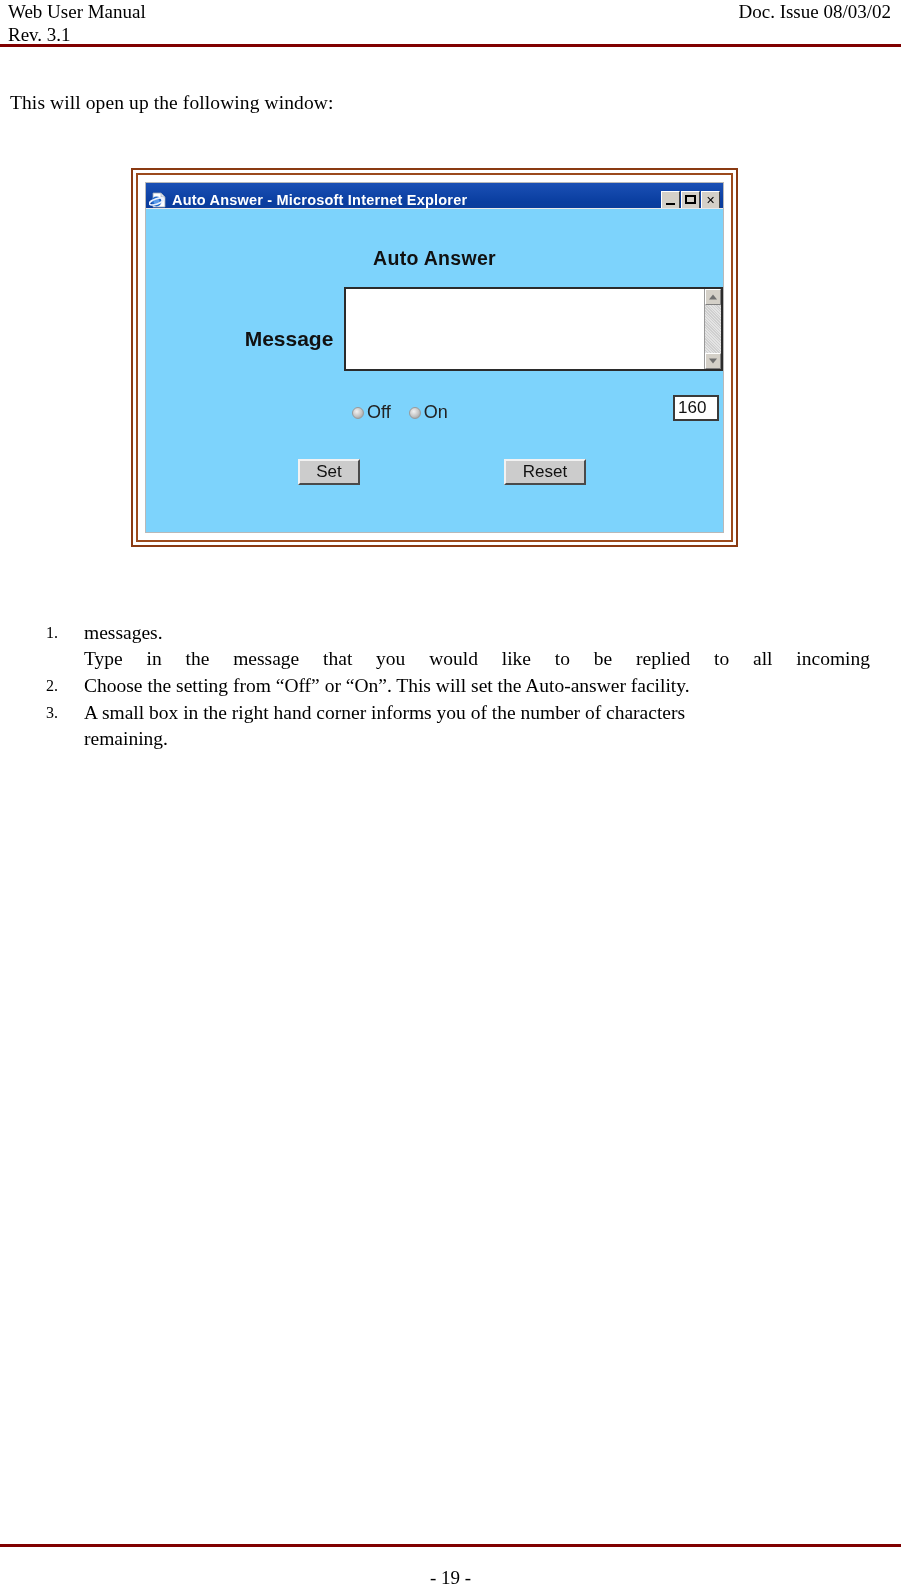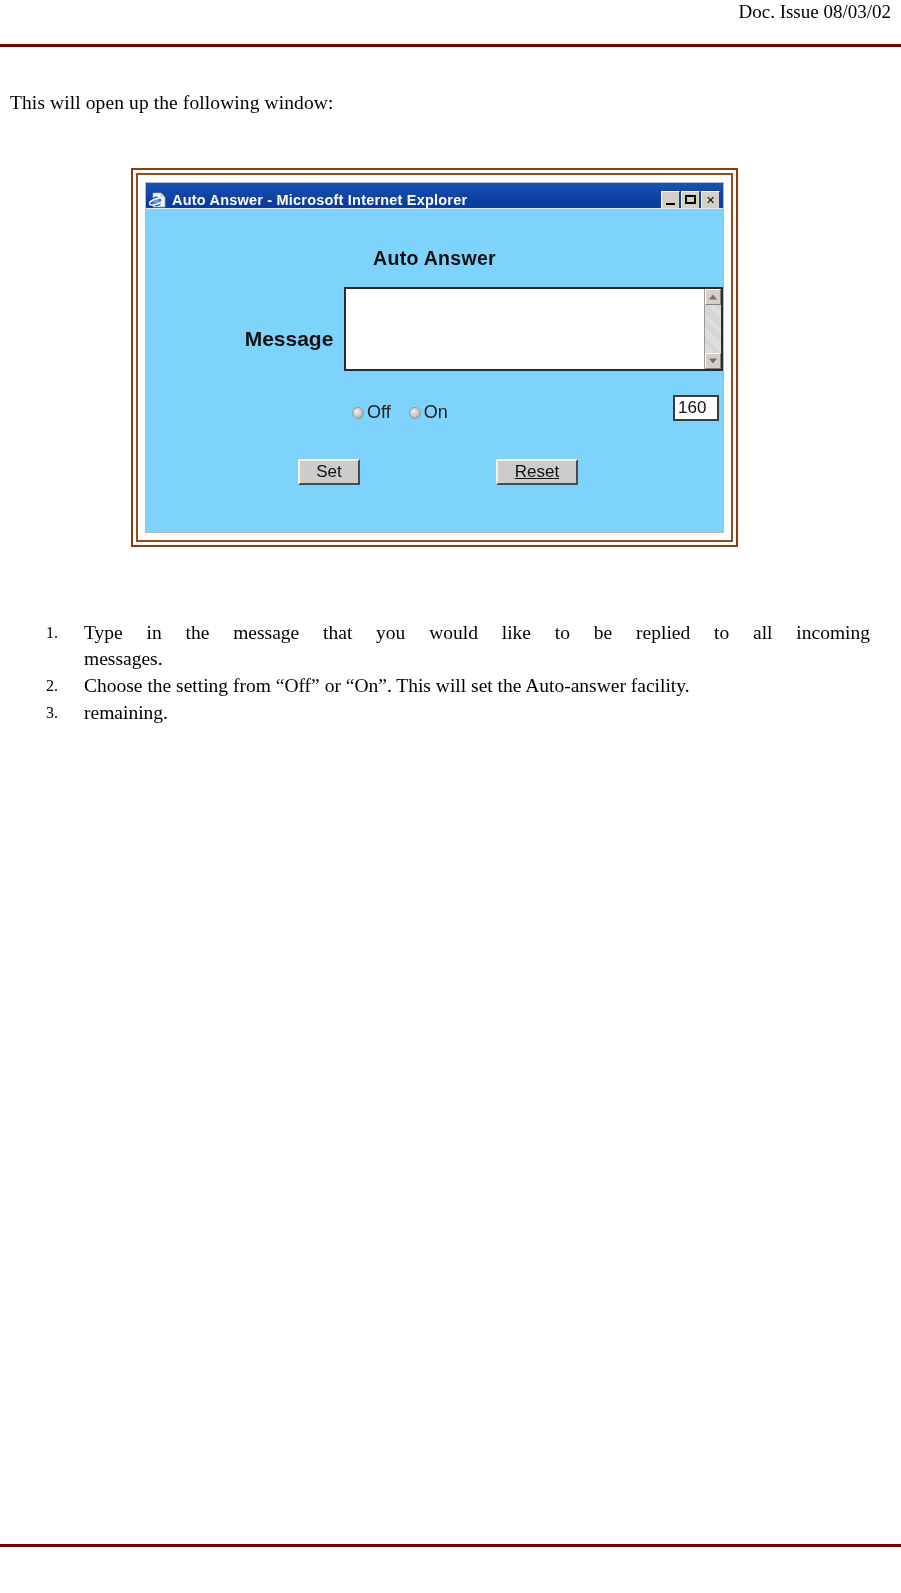--- a/index.html
+++ b/index.html
@@ -293,21 +293,21 @@
     border-bottom: 2px solid #4a4a4a;
     box-sizing: border-box;
     font-family: "Liberation Sans", sans-serif;
     font-size: 17px;
     color: #111;
     display: flex;
     align-items: center;
     justify-content: center;
   }
   .btn-set   { left: 152px; width: 62px; }
-  .btn-reset { left: 350px; width: 82px; text-decoration: underline; }
+  .btn-reset { left: 358px; width: 82px; }
 
   
   .steps {
     position: absolute;
     left: 40px; top: 620px;
     width: 830px;
   }
   .step {
     position: relative;
     padding-left: 44px;
@@ -393,20 +393,24 @@
     left: 0; right: 0;
     top: 20px;
     text-align: center;
     font-size: 19px;
   }
 </style>
 </head>
 <body>
 
 <div class="page-header">
+  <div class="hdr-left">
+    <div>Web User Manual</div>
+    <div>Rev. 3.1</div>
+  </div>
   <div class="hdr-right">Doc. Issue 08/03/02</div>
   <div class="hdr-rule"></div>
 </div>
 
 <div class="intro-line">This will open up the following window:</div>
 
 <div class="figure-wrap">
   <div class="ie-frame-outer">
     <div class="ie-frame-inner">
       <div class="ie-window">
@@ -470,31 +474,33 @@
         </div>
       </div>
     </div>
   </div>
 </div>
 
 <div class="steps">
 
   <div class="step">
     <span class="num">1.</span>
+    <span class="txt justify-last">messages.</span>
     <span class="txt justify">Type in the message that you would like to be replied to all incoming</span>
-    <span class="txt justify-last">messages.</span>
   </div>
 
   <div class="step">
     <span class="num">2.</span>
     <span class="txt justify-last">Choose the setting from “Off” or “On”.  This will set the Auto-answer facility.</span>
   </div>
 
   <div class="step">
     <span class="num">3.</span>
+    <span class="txt justify-last">A small box in the right hand corner informs you of the number of characters</span>
     <span class="txt justify-last">remaining.</span>
   </div>
 
 </div>
 
 <div class="footer-rule"></div>
 <div class="footer">
+  <div class="page-num">- 19 -</div>
 </div>
 
 </body></html>

